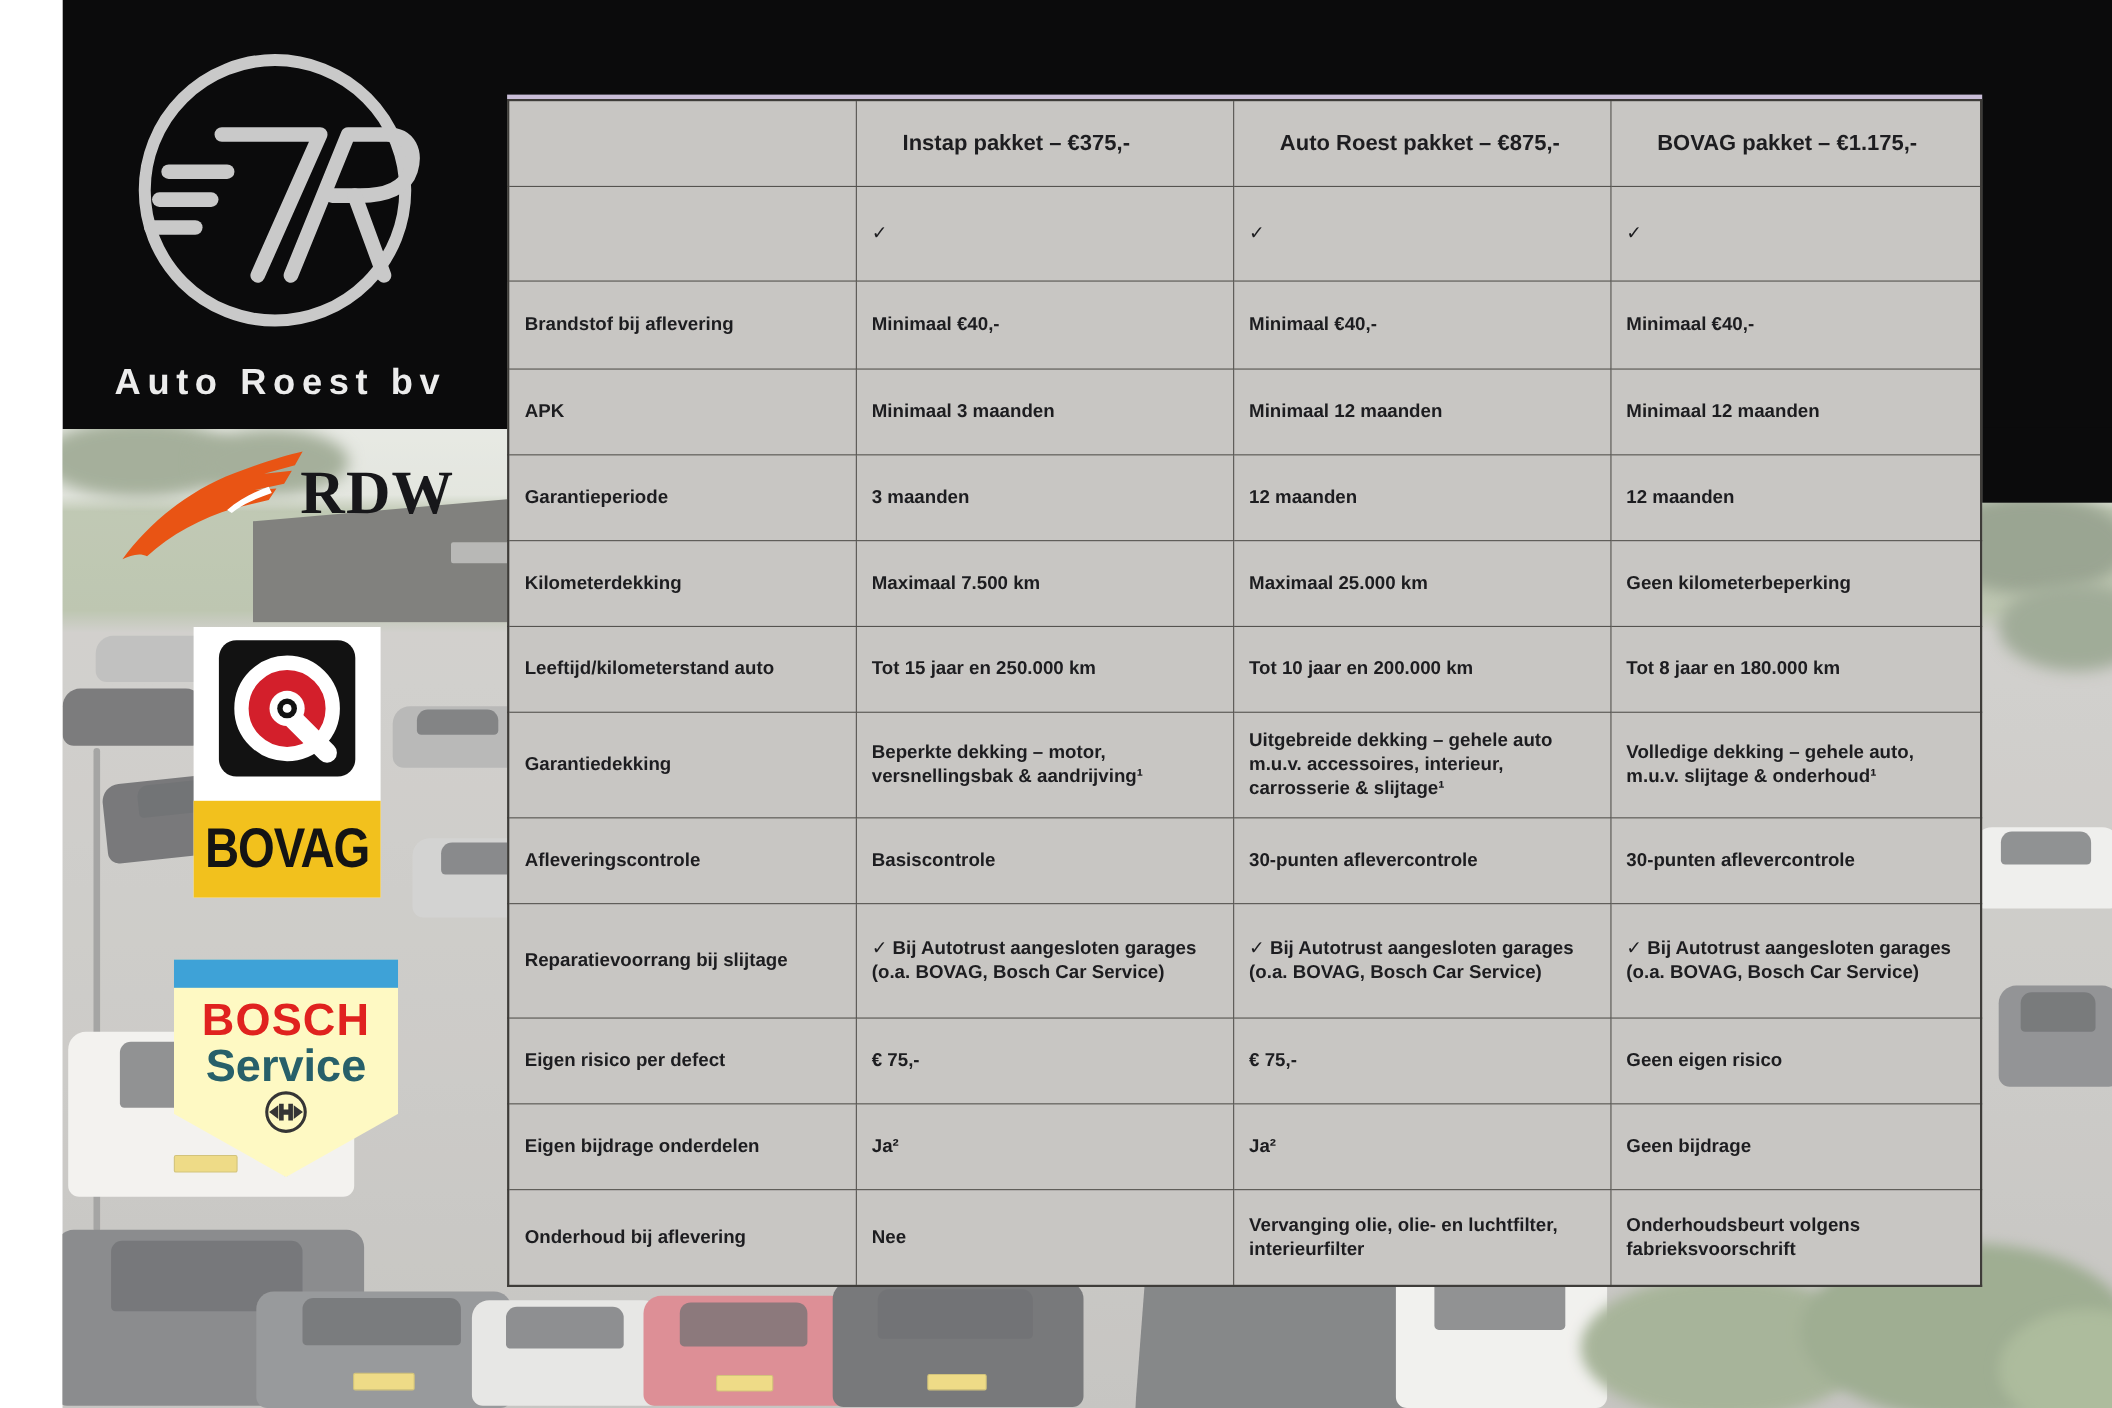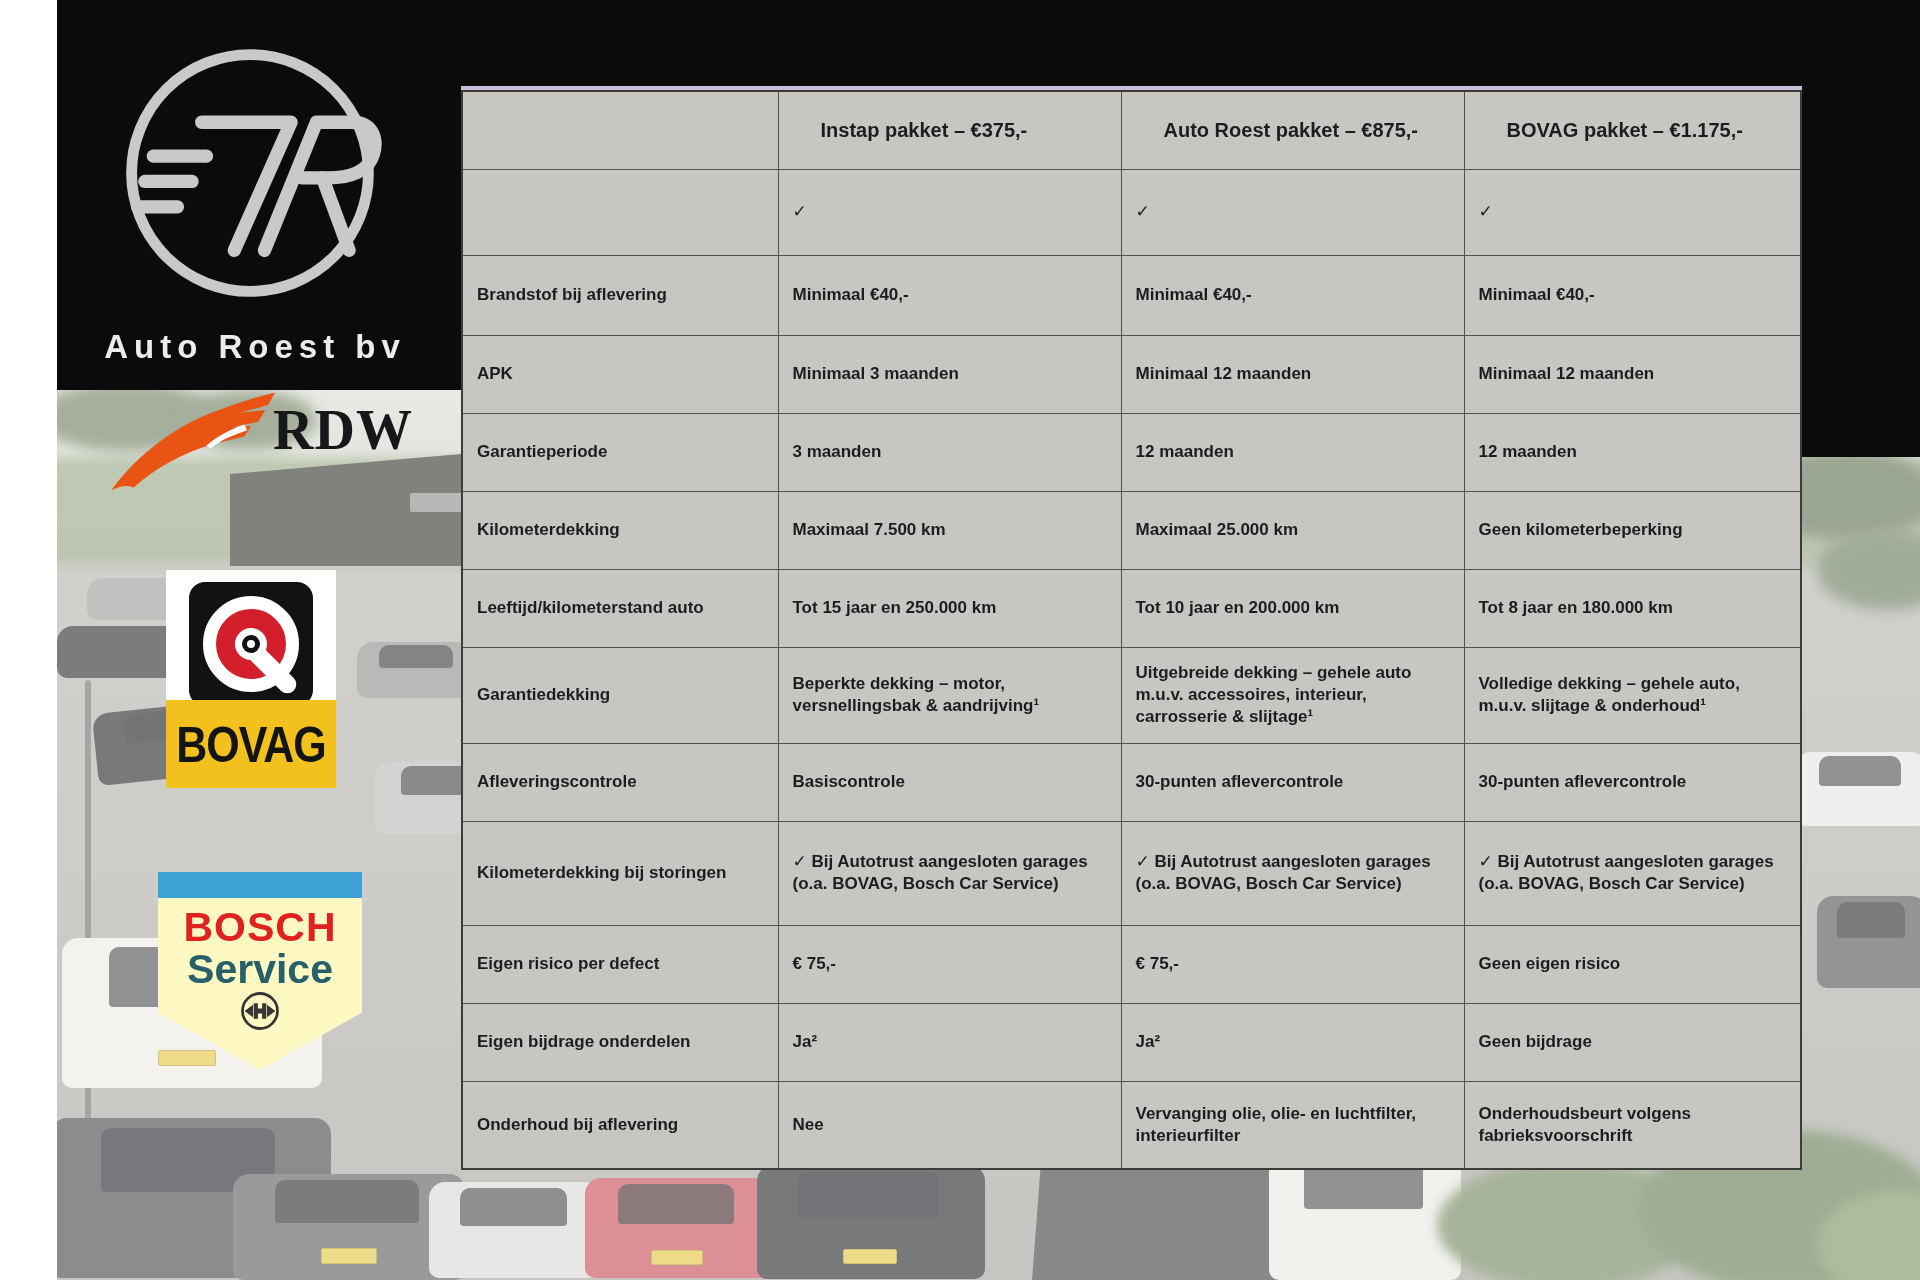--- a/index.html
+++ b/index.html
@@ -27,26 +27,26 @@
   .wash{position:absolute;inset:0;background:rgba(255,255,255,.38);}
   
   .band-top{position:absolute;left:57px;top:0;width:1863px;height:390px;background:#0b0b0c;}
   .band-right{position:absolute;left:1800px;top:389px;width:120px;height:68px;background:#0b0b0c;}
   
   .ar-logo{position:absolute;left:95px;top:20px;width:320px;height:350px;}
   .ar-logo svg{position:absolute;left:5px;top:8px;}
   .ar-name{position:absolute;left:0;top:308px;width:320px;text-align:center;
     color:#ececec;font-size:33px;font-weight:700;letter-spacing:6px;white-space:nowrap;}
   
-  .rdw{position:absolute;left:55px;top:380px;width:370px;height:120px;}
+  .rdw{position:absolute;left:55px;top:398px;width:370px;height:120px;}
   .rdw svg{position:absolute;left:45px;top:4px;}
   .rdw-text{position:absolute;left:218px;top:18px;font-family:"Liberation Serif","DejaVu Serif",serif;
     font-size:56px;font-weight:600;color:#17171a;letter-spacing:1px;}
   
-  .bovag{position:absolute;left:166px;top:570px;width:170px;height:218px;background:#ffffff;}
+  .bovag{position:absolute;left:176px;top:570px;width:170px;height:246px;background:#ffffff;}
   .bovag-icon{position:absolute;left:23px;top:12px;width:124px;height:124px;background:#121212;border-radius:16px;}
   .bovag-ring{position:absolute;left:14px;top:14px;width:70px;height:70px;border:13px solid #ffffff;
     border-radius:50%;background:#d31f2b;}
   .bovag-stem{position:absolute;left:58px;top:53px;width:66px;height:18px;background:#ffffff;border-radius:9px;
     transform:rotate(45deg);transform-origin:left center;}
   .bovag-cap{position:absolute;left:46px;top:46px;width:32px;height:32px;background:#ffffff;border-radius:50%;}
   .bovag-cap::before{content:"";position:absolute;left:7px;top:7px;width:18px;height:18px;background:#121212;border-radius:50%;}
   .bovag-cap::after{content:"";position:absolute;left:12px;top:12px;width:8px;height:8px;background:#ffffff;border-radius:50%;}
   .bovag-band{position:absolute;left:0;bottom:0;width:100%;height:88px;background:#f2c11d;
     display:flex;align-items:center;justify-content:center;}
@@ -232,21 +232,21 @@
         <td>Uitgebreide dekking – gehele auto m.u.v. accessoires, interieur, carrosserie &amp; slijtage¹</td>
         <td>Volledige dekking – gehele auto, m.u.v. slijtage &amp; onderhoud¹</td>
       </tr>
       <tr class="r9">
         <td>Afleveringscontrole</td>
         <td>Basiscontrole</td>
         <td>30-punten aflevercontrole</td>
         <td>30-punten aflevercontrole</td>
       </tr>
       <tr class="r10">
-        <td>Kilometerdekking bij storingen</td>
+        <td>Reparatievoorrang bij slijtage</td>
         <td>✓ Bij Autotrust aangesloten garages (o.a. BOVAG, Bosch Car Service)</td>
         <td>✓ Bij Autotrust aangesloten garages (o.a. BOVAG, Bosch Car Service)</td>
         <td>✓ Bij Autotrust aangesloten garages (o.a. BOVAG, Bosch Car Service)</td>
       </tr>
       <tr class="r11">
         <td>Eigen risico per defect</td>
         <td>€ 75,-</td>
         <td>€ 75,-</td>
         <td>Geen eigen risico</td>
       </tr>

